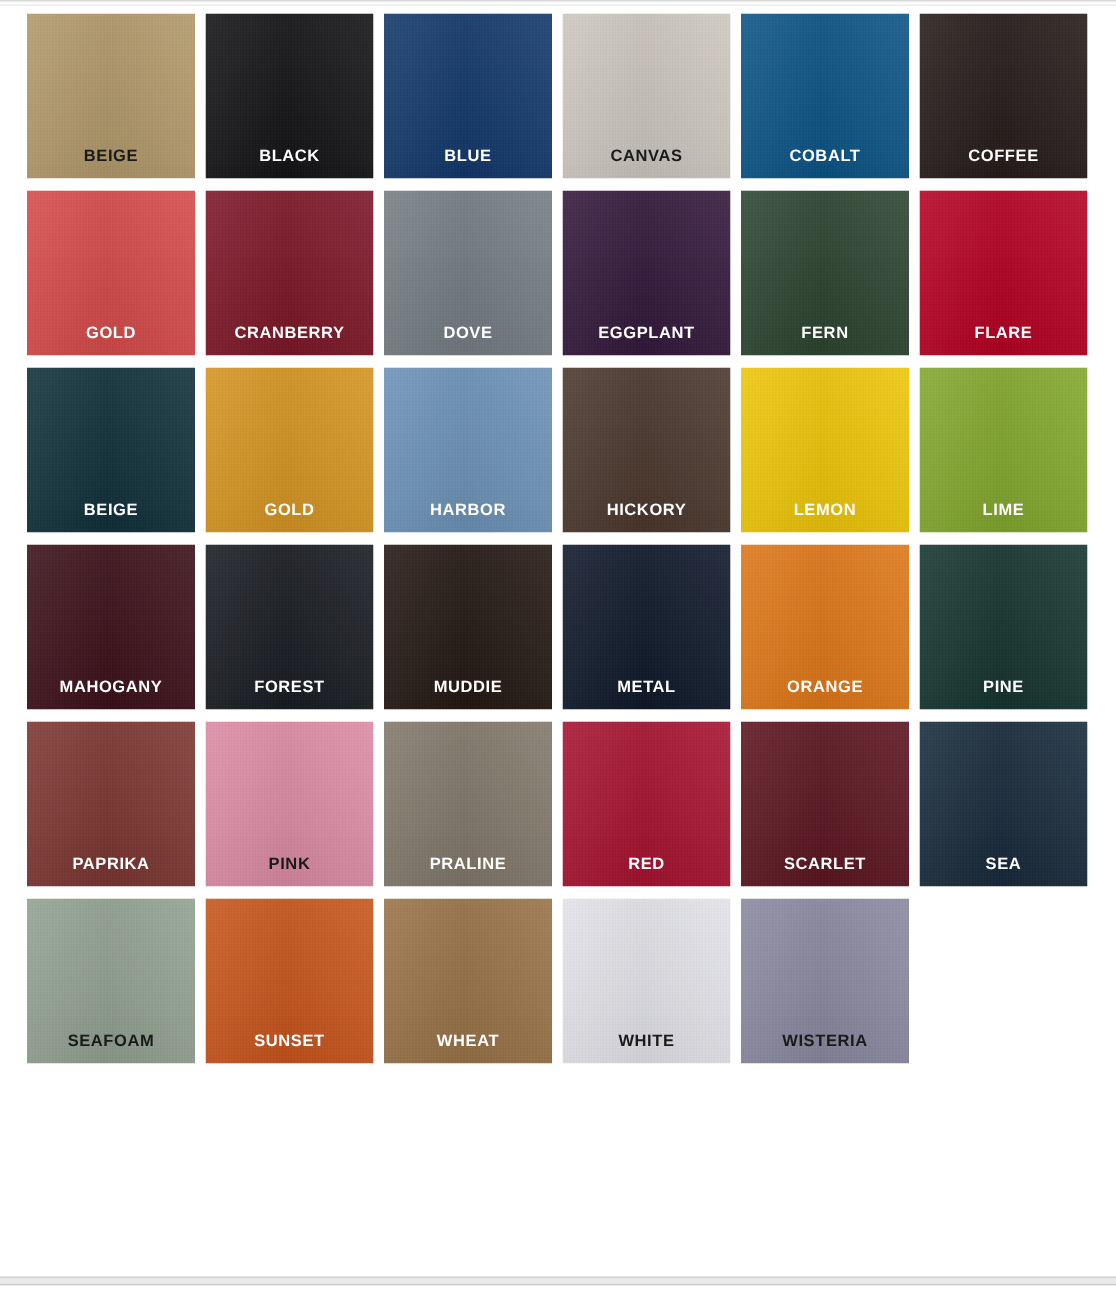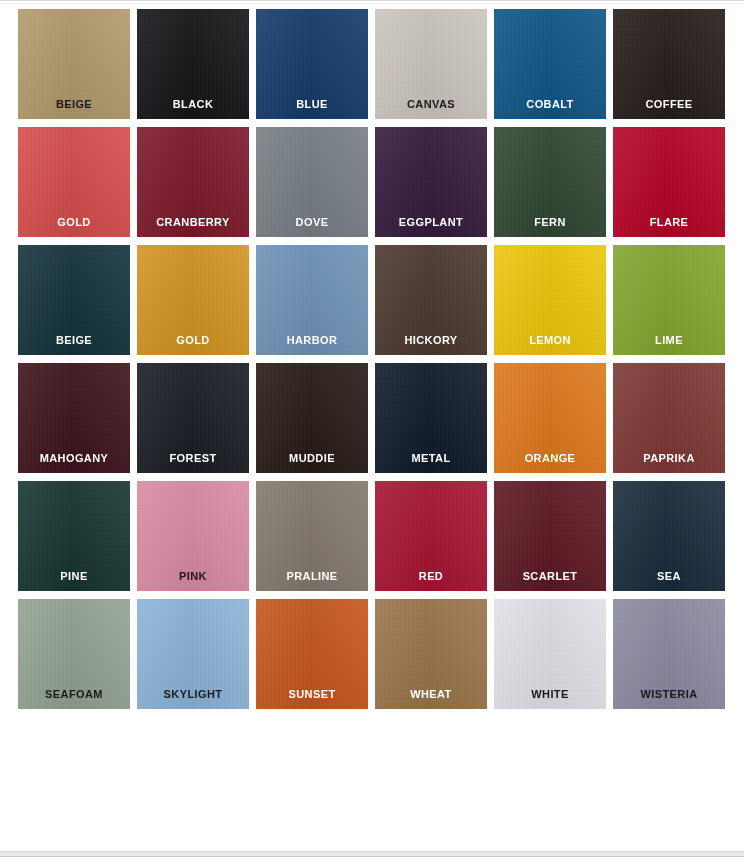--- a/index.html
+++ b/index.html
@@ -208,30 +208,30 @@
       <div class="swatch-fill" style="background-color: rgb(13, 23, 41);"></div>
       <div class="swatch-texture"></div>
       <div class="swatch-label label-light">METAL</div>
     </div>
     <div class="swatch">
       <div class="swatch-fill" style="background-color: rgb(224, 120, 24);"></div>
       <div class="swatch-texture"></div>
       <div class="swatch-label label-light">ORANGE</div>
     </div>
     <div class="swatch">
+      <div class="swatch-fill" style="background-color: rgb(20, 51, 45);"></div>
+      <div class="swatch-texture"></div>
+      <div class="swatch-label label-light">PINE</div>
+    </div>
+    <div class="swatch">
       <div class="swatch-fill" style="background-color: rgb(124, 54, 49);"></div>
       <div class="swatch-texture"></div>
       <div class="swatch-label label-light">PAPRIKA</div>
     </div>
     <div class="swatch">
-      <div class="swatch-fill" style="background-color: rgb(20, 51, 45);"></div>
-      <div class="swatch-texture"></div>
-      <div class="swatch-label label-light">PINE</div>
-    </div>
-    <div class="swatch">
       <div class="swatch-fill" style="background-color: rgb(220, 139, 164);"></div>
       <div class="swatch-texture"></div>
       <div class="swatch-label label-dark">PINK</div>
     </div>
     <div class="swatch">
       <div class="swatch-fill" style="background-color: rgb(131, 121, 108);"></div>
       <div class="swatch-texture"></div>
       <div class="swatch-label label-light">PRALINE</div>
     </div>
     <div class="swatch">
@@ -246,25 +246,20 @@
     </div>
     <div class="swatch">
       <div class="swatch-fill" style="background-color: rgb(22, 41, 58);"></div>
       <div class="swatch-texture"></div>
       <div class="swatch-label label-light">SEA</div>
     </div>
     <div class="swatch">
       <div class="swatch-fill" style="background-color: rgb(147, 163, 146);"></div>
       <div class="swatch-texture"></div>
       <div class="swatch-label label-dark">SEAFOAM</div>
-    </div>
-    <div class="swatch">
-      <div class="swatch-fill" style="background-color: rgb(140, 181, 218);"></div>
-      <div class="swatch-texture"></div>
-      <div class="swatch-label label-dark">SKYLIGHT</div>
     </div>
     <div class="swatch">
       <div class="swatch-fill" style="background-color: rgb(200, 84, 26);"></div>
       <div class="swatch-texture"></div>
       <div class="swatch-label label-light">SUNSET</div>
     </div>
     <div class="swatch">
       <div class="swatch-fill" style="background-color: rgb(154, 116, 72);"></div>
       <div class="swatch-texture"></div>
       <div class="swatch-label label-light">WHEAT</div>

